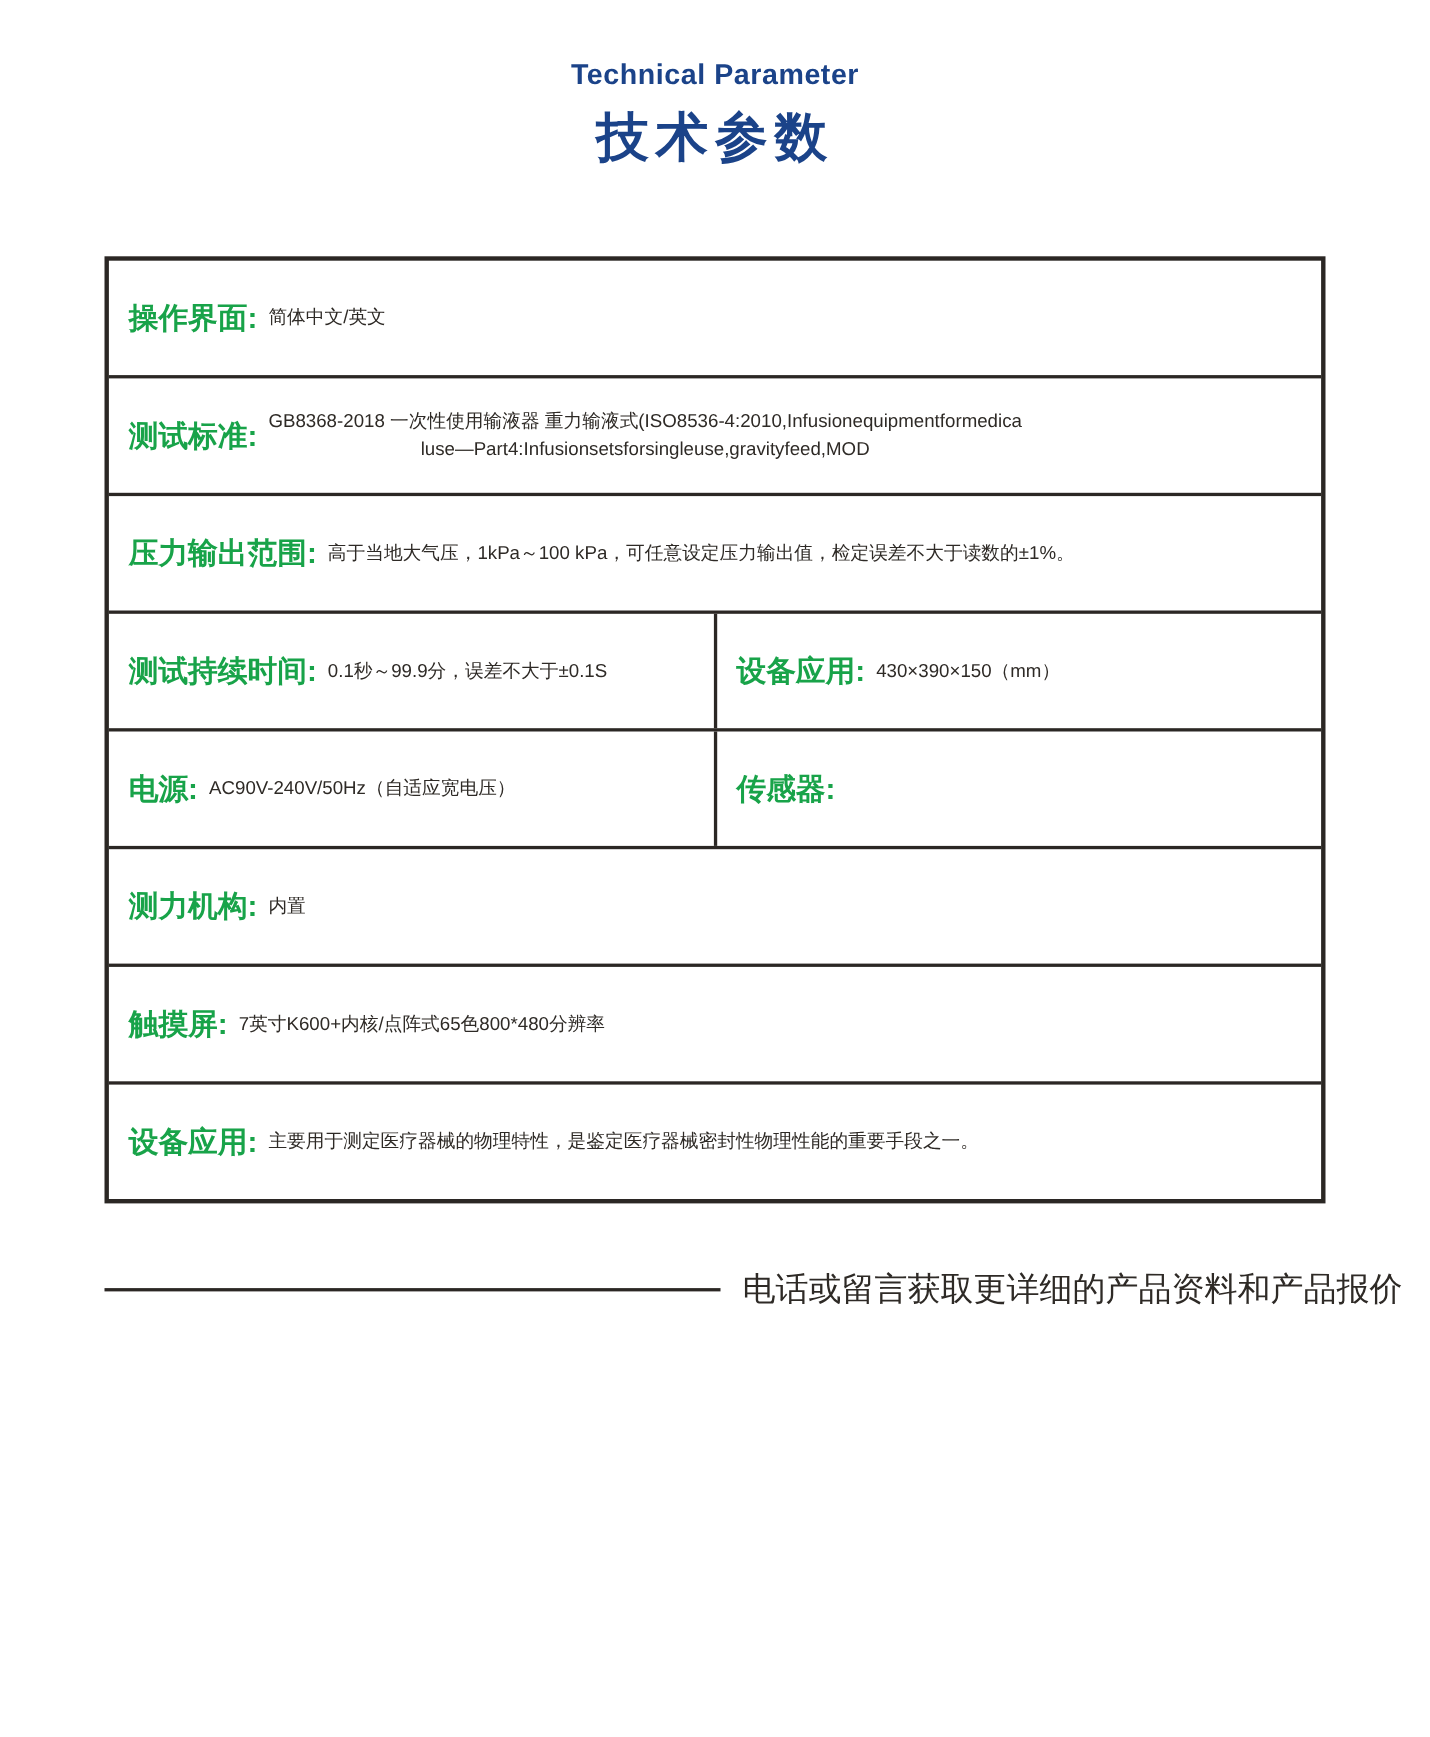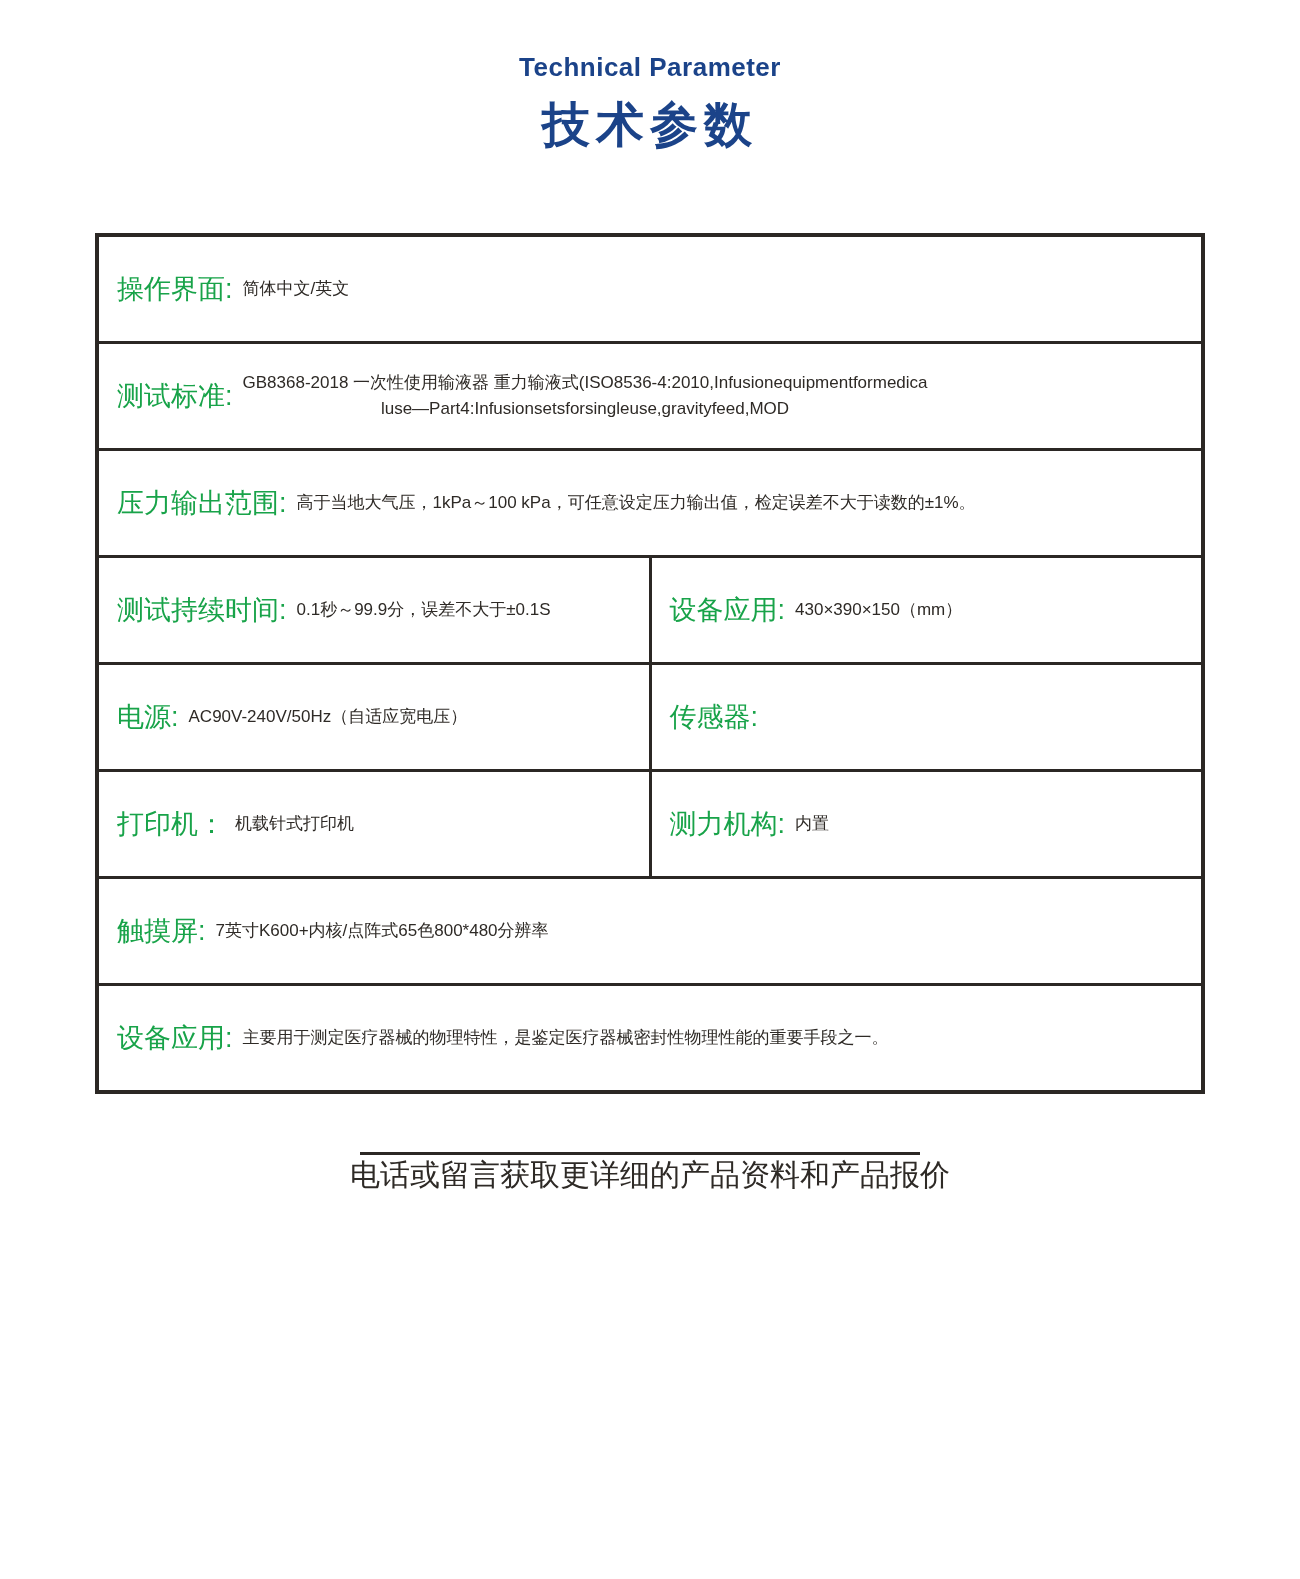--- a/index.html
+++ b/index.html
@@ -38,39 +38,38 @@
   .cell{
     flex:1 1 0;
     min-height:104px;
     display:flex;
     align-items:center;
     padding:14px 20px 14px 18px;
   }
   .cell + .cell{border-left:3px solid var(--line);}
   .cell-label{
     color:var(--green);
-    font-weight:400;
+    font-weight:700;
     font-size:27px;
     white-space:nowrap;
     margin-right:10px;
     flex:0 0 auto;
   }
   .cell-value{
     font-size:17px;
     color:var(--ink);
     line-height:1.55;
     white-space:pre-line;
     text-align:center;
   }
   .footer{
     margin:58px 95px 0 95px;
     width:1110px;
     display:flex;
     align-items:center;
-    flex-direction:column;
   }
   .footer-line{
     width:560px;height:3px;
     background:var(--line);
     flex:0 0 auto;
     margin-right:20px;
   }
   .footer-note{
     font-size:30px;
     color:var(--ink);
@@ -126,24 +125,20 @@
       <span class="cell-label">电源:</span>
       <span class="cell-value">AC90V-240V/50Hz（自适应宽电压）</span>
     </div>
     <div class="cell">
       <span class="cell-label">传感器:</span>
     </div>
   </div>
 
   <div class="t-row">
     <div class="cell">
-      <span class="cell-label">打印机：</span>
-      <span class="cell-value">机载针式打印机</span>
-    </div>
-    <div class="cell">
       <span class="cell-label">测力机构:</span>
       <span class="cell-value">内置</span>
     </div>
   </div>
 
   <div class="t-row">
     <div class="cell">
       <span class="cell-label">触摸屏:</span>
       <span class="cell-value">7英寸K600+内核/点阵式65色800*480分辨率</span>
     </div>

